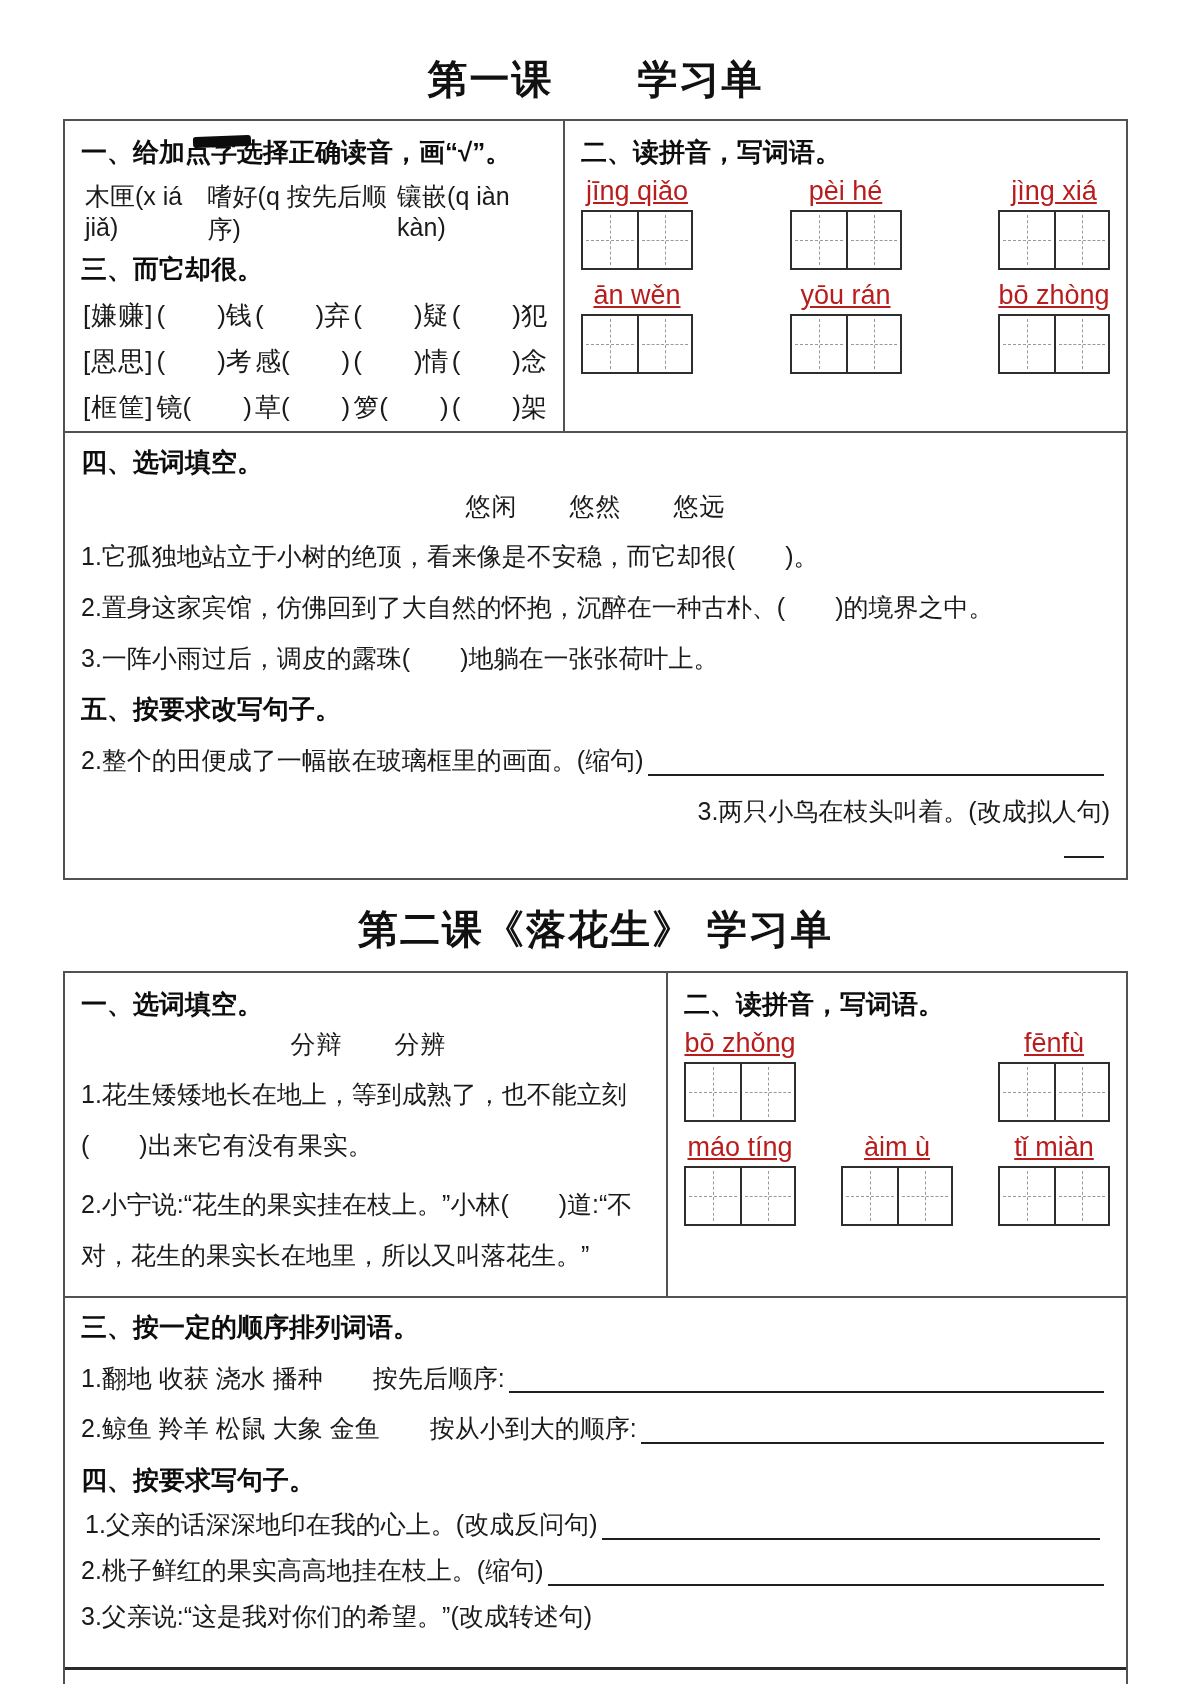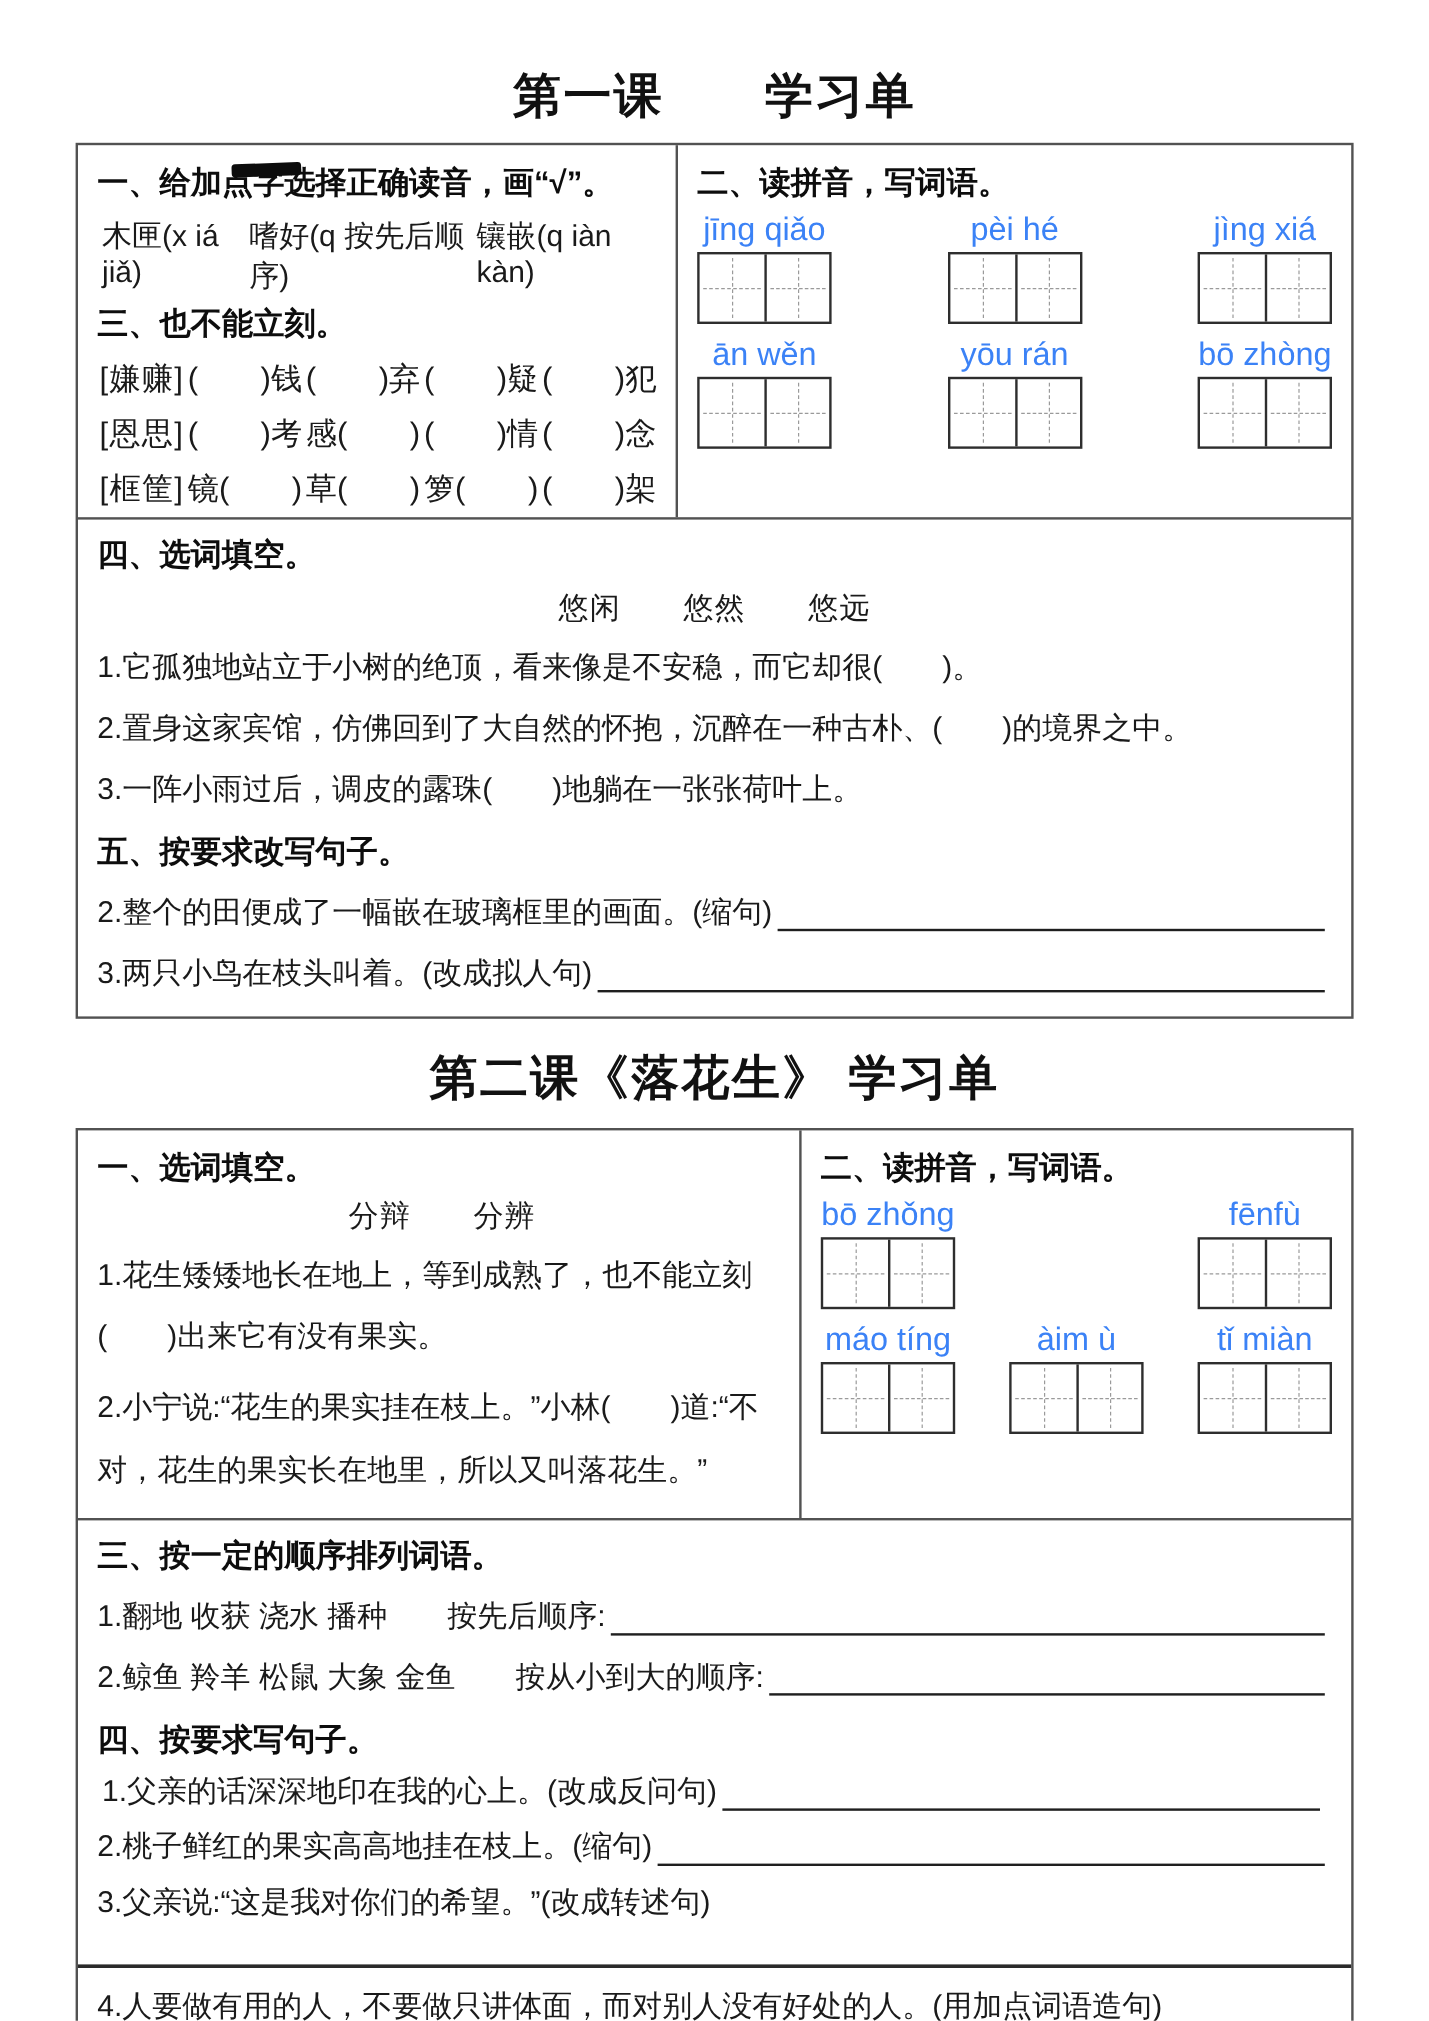--- a/index.html
+++ b/index.html
@@ -46,21 +46,21 @@
   }
 
   .words-row { display:flex; justify-content:space-between; font-size:25px; margin:10px 6px 6px 4px; }
 
   .fill-row { display:flex; justify-content:space-between; font-size:26px; margin:11px 6px 0 2px; }
   .fill-row .bank { letter-spacing:1px; }
 
   
   .grid-row { display:flex; justify-content:space-between; margin-top:6px; }
   .pgroup { display:flex; flex-direction:column; align-items:center; }
-  .plabel { font-size:27px; color:#3b82f6; margin-bottom:3px; white-space:nowrap; }
+  .plabel { font-size:27px; color:#b91c1c; margin-bottom:3px; white-space:nowrap;text-decoration:underline; }
   .tzg { display:flex; border:2px solid #2e2e2e; background:#fff; }
   .cell { width:54px; height:56px; position:relative; }
   .cell + .cell { border-left:2px solid #2e2e2e; }
   .cell::before { content:""; position:absolute; left:50%; top:3px; bottom:3px; border-left:1px dashed #9a9a9a; }
   .cell::after  { content:""; position:absolute; top:50%; left:3px; right:3px; border-top:1px dashed #9a9a9a; }
 
   
   .section { padding:6px 16px 8px 16px; }
   .bank-center { text-align:center; font-size:25px; margin:10px 0 6px 0; letter-spacing:1px; }
   .item { display:flex; align-items:flex-end; font-size:25px; margin:17px 0; line-height:1.35; }
@@ -87,21 +87,21 @@
           <span>一、给加点字选择正确读音，画“√”。</span>
           <i class="smudge"></i>
         </div>
         <div class="words-row">
           <span>木匣(x iá jiǎ)</span>
           <span>嗜好(q 按先后顺序)</span>
           <span>镶嵌(q iàn kàn)</span>
         </div>
 
         <div class="hrow">
-          <span>三、也不能立刻。</span>
+          <span>三、而它却很。</span>
         </div>
         <div class="fill-row">
           <span class="bank">[嫌赚]</span>
           <span>(　　)钱</span>
           <span>(　　)弃</span>
           <span>(　　)疑</span>
           <span>(　　)犯</span>
         </div>
         <div class="fill-row">
           <span class="bank">[恩思]</span>
@@ -187,21 +187,21 @@
           <span class="t">3.一阵小雨过后，调皮的露珠(　　)地躺在一张张荷叶上。</span>
         </div>
 
       <div class="hrow" style="margin-top:14px;">
         <span>五、按要求改写句子。</span>
       </div>
       <div class="item">
         <span class="t">2.整个的田便成了一幅嵌在玻璃框里的画面。(缩句)</span>
         <span class="ansline"></span>
       </div>
-      <div class="item" style="margin-bottom:10px;">
+      <div class="item" style="margin-bottom:10px;flex-direction:column;">
         <span class="t">3.两只小鸟在枝头叫着。(改成拟人句)</span>
         <span class="ansline"></span>
       </div>
     </div>
   </div>
 
   <h1 class="title title2">第二课《落花生》 学习单</h1>
 
   <div class="box l2">
     <div class="top-region">

